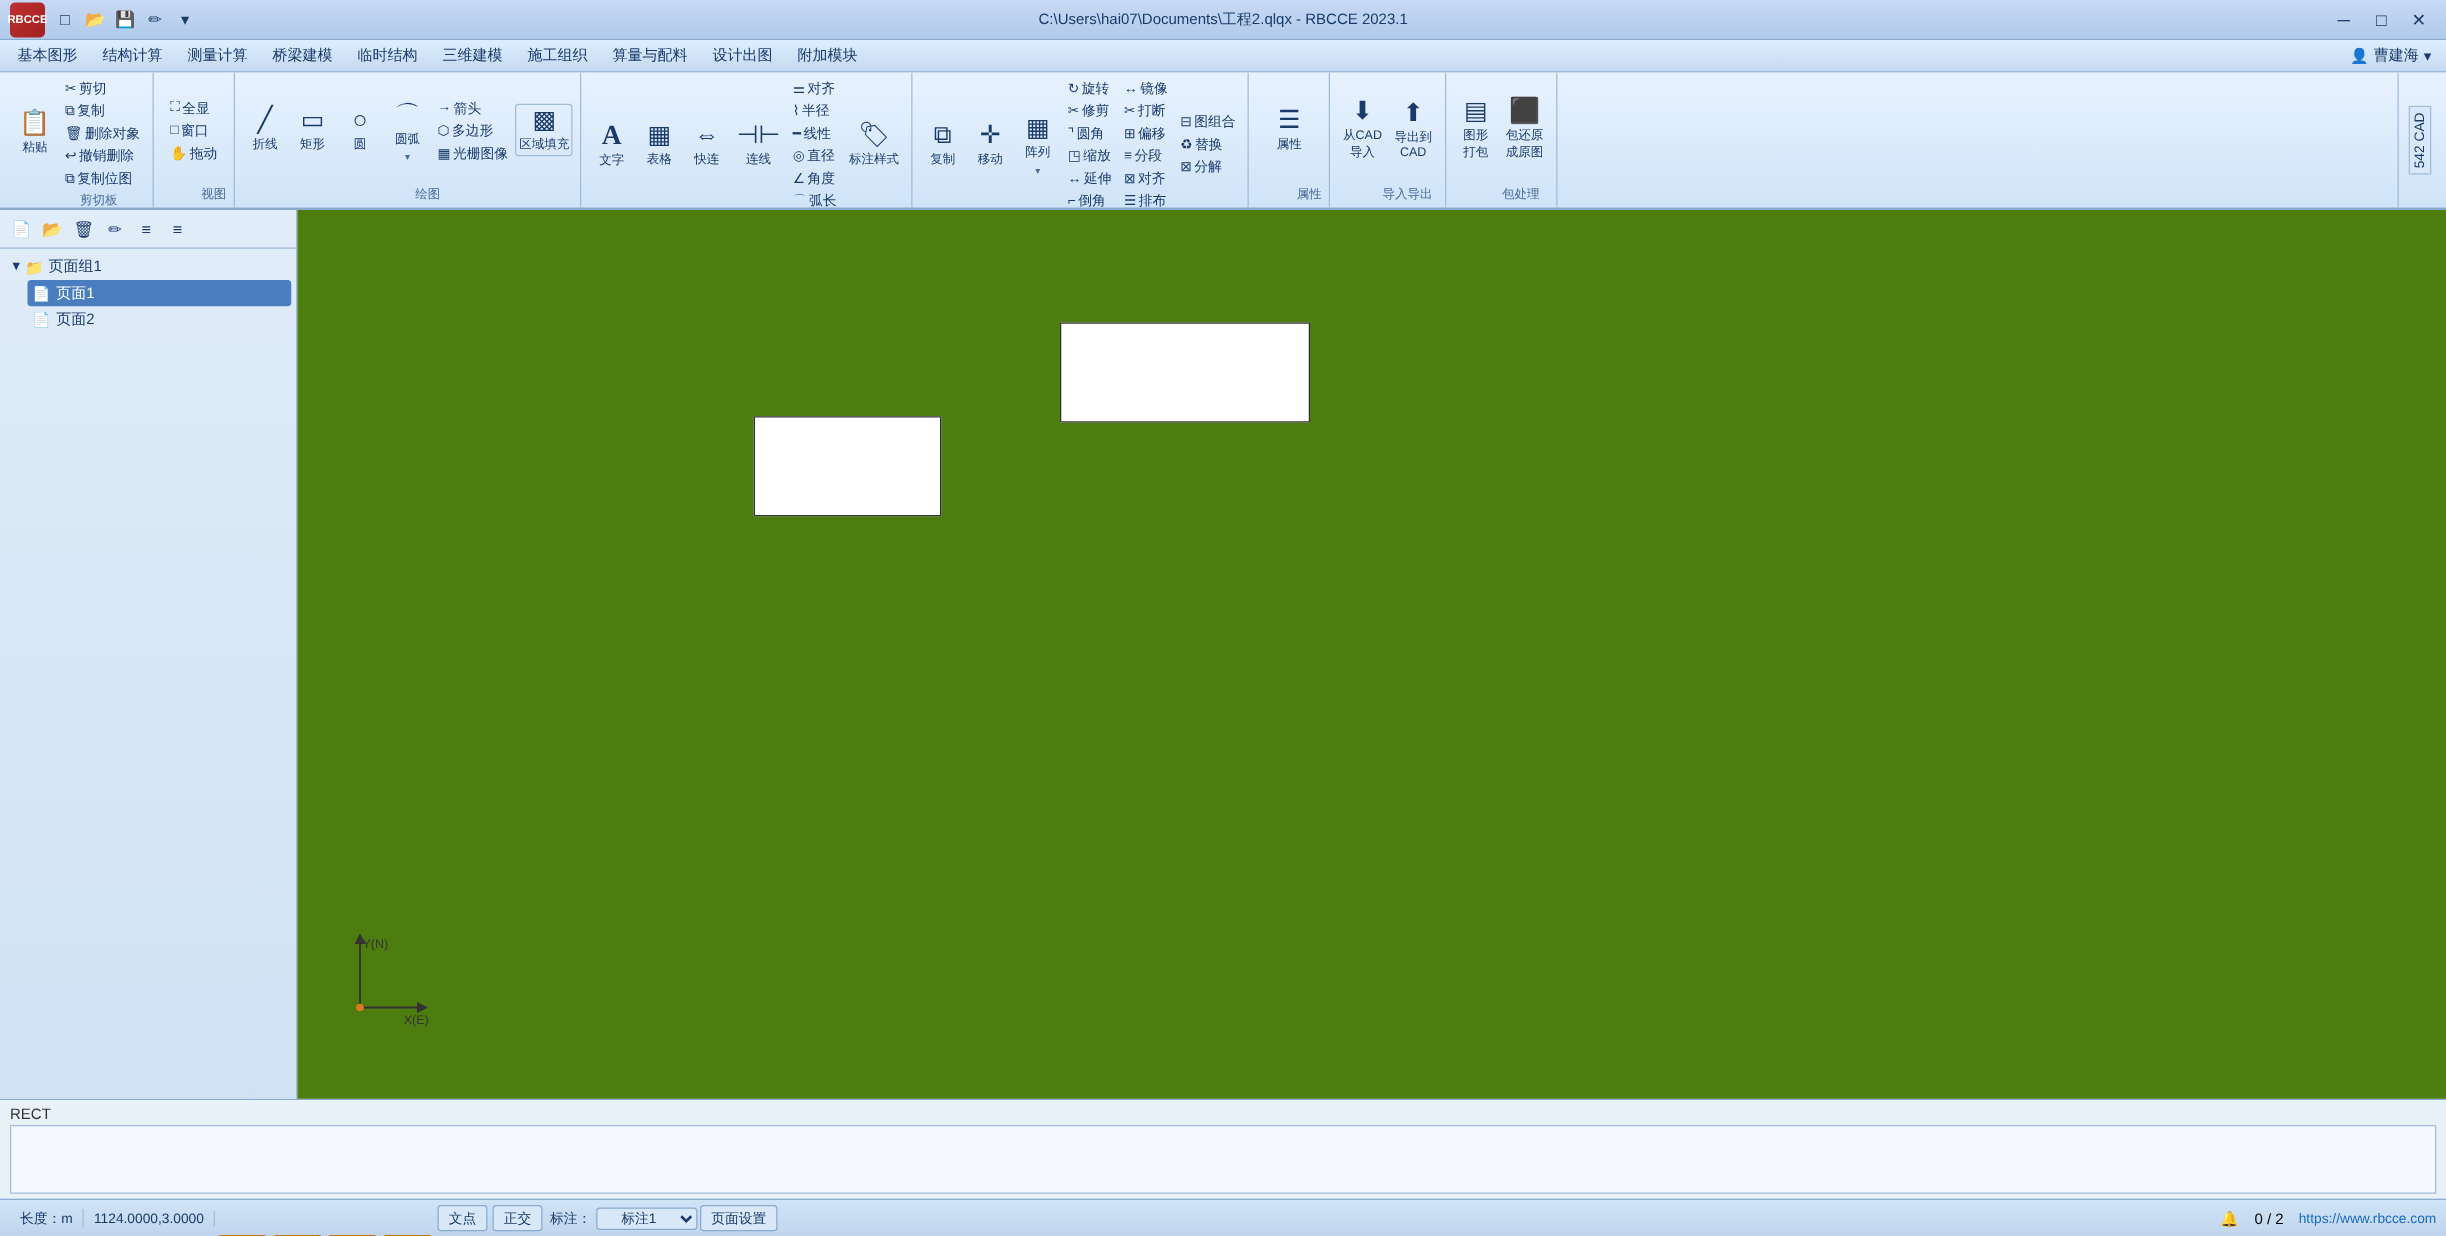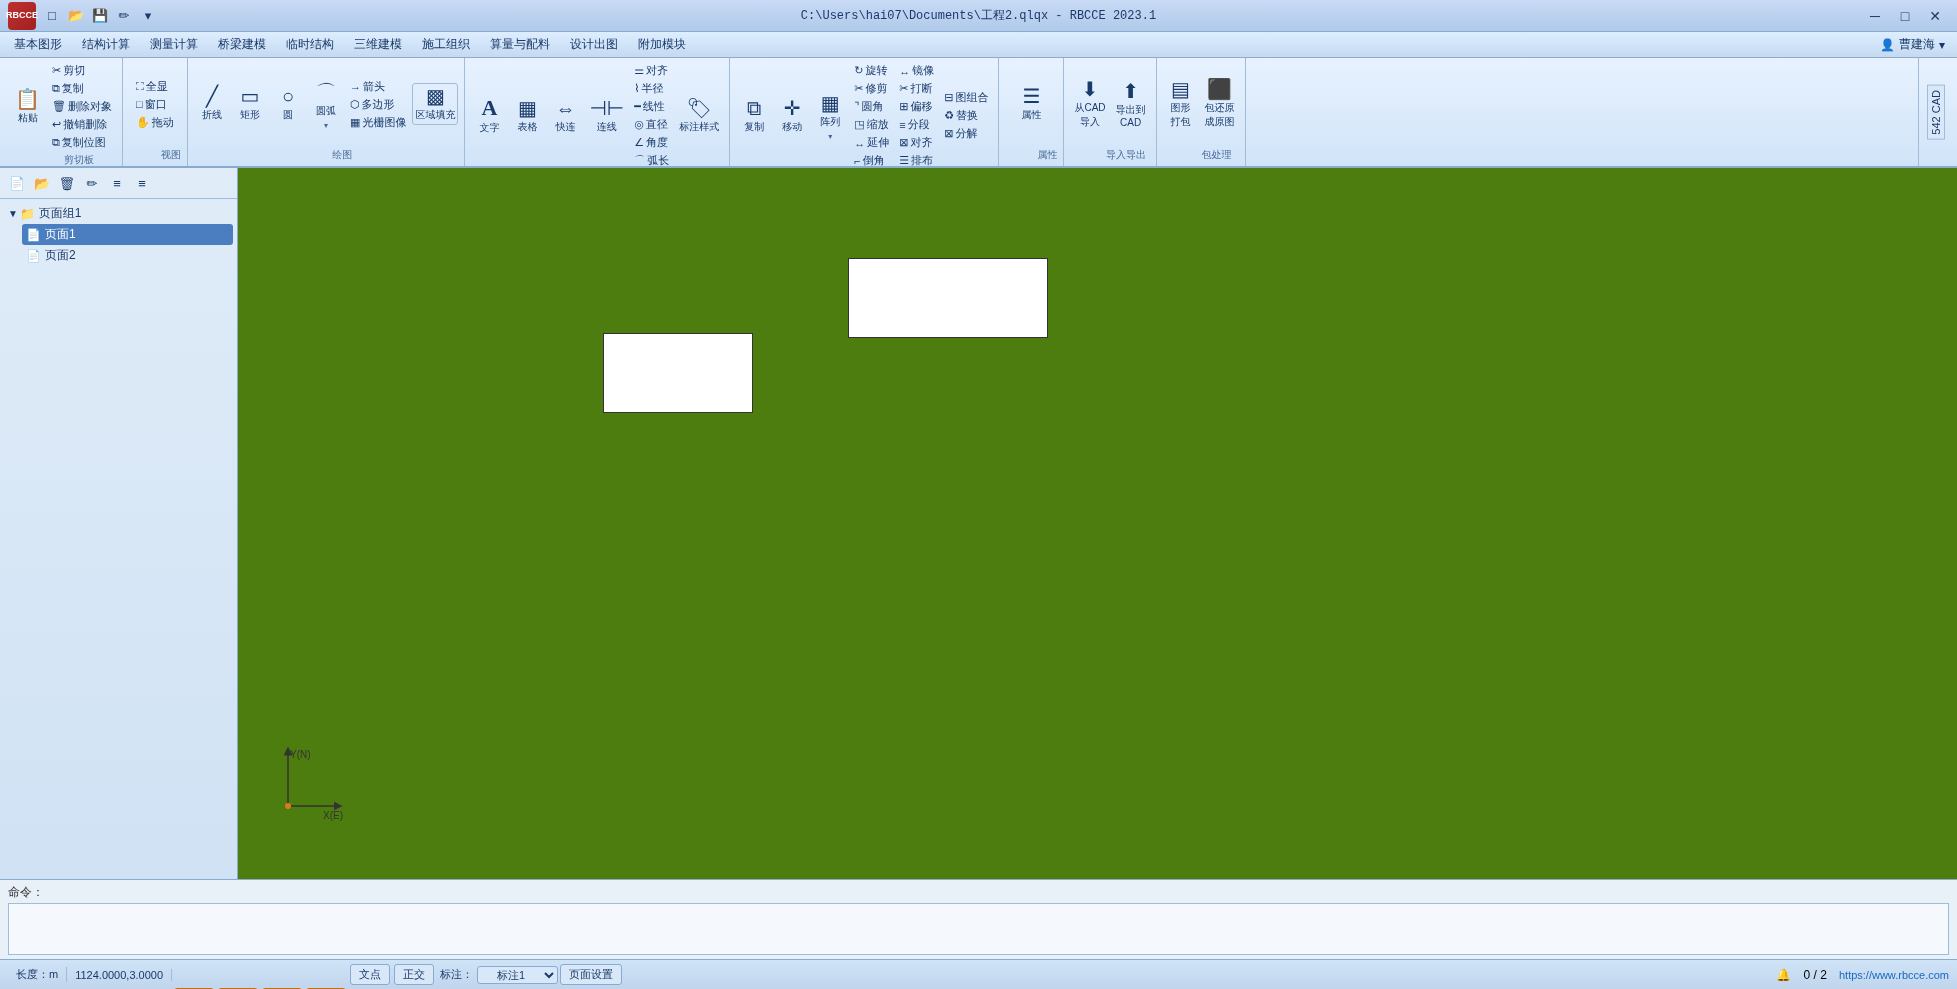--- a/index.html
+++ b/index.html
@@ -27,21 +27,21 @@
       display: flex; align-items: center; gap: 4px;
     }
     .qtool-btn {
       width: 20px; height: 20px;
       background: none; border: none; cursor: pointer;
       display: flex; align-items: center; justify-content: center;
       color: #1a3a6a; font-size: 13px;
     }
     #title-text {
       position: absolute; left: 50%; transform: translateX(-50%);
-      color: #1a3a6a; font-size: 12px; font-family: Liberation Mono, monospace;
+      color: #1a3a6a; font-size: 12px;
     }
     #window-controls {
       margin-left: auto; display: flex; gap: 2px;
     }
     .win-btn {
       width: 28px; height: 22px;
       background: none; border: none; cursor: pointer;
       color: #1a3a6a; font-size: 14px; display: flex; align-items: center; justify-content: center;
     }
 
@@ -558,21 +558,21 @@
           </defs>
         </svg>
       </div>
 
     </div>
   </div>
 
 </div>
 
 <div id="command-area">
-  <div id="command-line2">命令：</div>
+  <div id="command-line1">RECT</div>
   <div style="flex:1;background:#f5f8fd;border:1px solid #a0bcd8;min-height:20px;"></div>
 </div>
 
 <div id="statusbar">
   <span class="status-item">长度：m</span>
   <span class="status-item">1124.0000,3.0000</span>
 
   <button class="snap-btn active">端点</button>
   <button class="snap-btn active">中点</button>
   <button class="snap-btn active">圆心</button>

